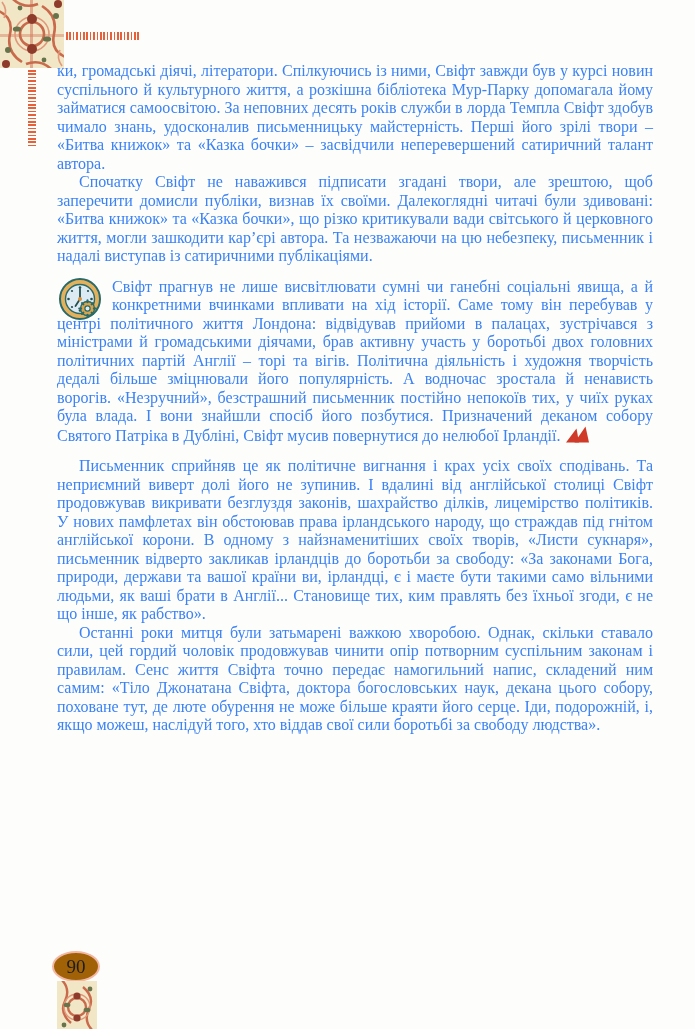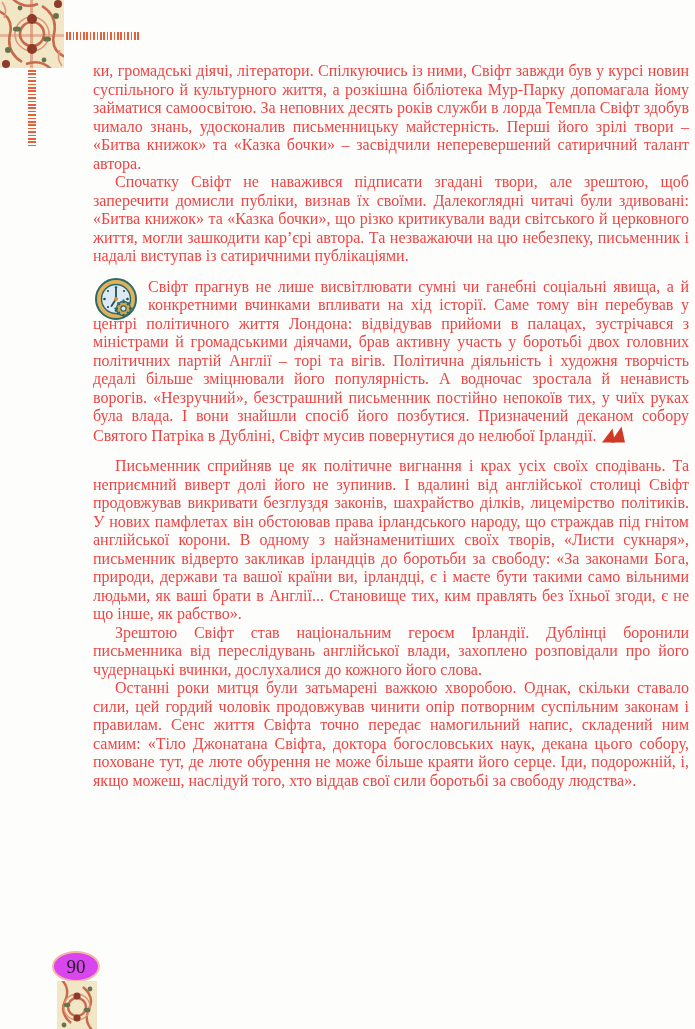--- a/index.html
+++ b/index.html
@@ -17,40 +17,39 @@
     position:absolute;left:66px;top:32px;width:75px;height:8px;
     background:repeating-linear-gradient(90deg,#e8603a 0 1.6px,transparent 1.6px 3.4px);
   }
   .dash-v{
     position:absolute;left:28px;top:70px;width:8px;height:76px;
     background:repeating-linear-gradient(180deg,#e8603a 0 1.6px,transparent 1.6px 3.4px);
   }
   
   .text-col{
     position:absolute;left:57px;top:62px;width:596px;
-    font-size:16px;line-height:18.5px;color:#ef4444;
+    font-size:16px;line-height:18.5px;color:#3b82f6;
     text-align:justify;
-    margin-left:36px;
   }
   .text-col p{margin:0;}
   .para.indent{text-indent:22px;}
   .para.sec{margin-top:12px;margin-bottom:12px;}
   .it{}
   
   .clock-wrap{
     float:left;width:46px;height:35px;margin-right:9px;margin-top:-1px;
     overflow:visible;
   }
   .clock-wrap svg{display:block;}
   
   .red-arrow{display:inline-block;vertical-align:-2px;margin-left:5px;line-height:0;}
   
   .page-num{
     position:absolute;left:52px;top:951px;width:48px;height:31px;
-    background:#d946ef;border:2px solid #f3b8a4;border-radius:50%;
+    background:#a16207;border:2px solid #f3b8a4;border-radius:50%;
     display:flex;align-items:center;justify-content:center;
     font-size:19px;color:#1d1d1d;box-sizing:border-box;
   }
 </style>
 </head>
 <body>
 
 <div class="page">
 
   <div class="ornament-top">
@@ -131,21 +130,20 @@
             <circle cx="30.5" cy="31.5" r="2.6" fill="#dceaf4" stroke="#2a6a68" stroke-width="1.2"></circle>
           </g>
         </svg>
       </span><span><span>Свіфт прагнув не лише висвітлювати сумні чи ганебні соціальні явища, а й конкретними вчинками впливати на хід історії. Саме тому він перебував у центрі політичного життя Лондона: відвідував прийоми в палацах, зустрічався з міністрами й громадськими діячами, брав активну участь у боротьбі двох головних політичних партій Англії – торі та вігів. Політична діяльність і художня творчість дедалі більше зміцнювали його популярність. А водночас зростала й ненависть ворогів. «Незручний», безстрашний письменник постійно непокоїв тих, у чиїх руках була влада. І вони знайшли спосіб його позбутися. Призначений деканом собору Святого Патріка в Дубліні, Свіфт мусив повернутися до нелюбої Ірландії.</span></span><span class="red-arrow"><svg width="25" height="17" viewBox="0 0 25 17" xmlns="http://www.w3.org/2000/svg">
             <path d="M1,16.5 L11.5,2.5 L14,16.5 Z" fill="#cf3b28"></path>
             <path d="M9.5,16.5 L20.5,0.5 L24,16.5 Z" fill="#cf3b28"></path>
           </svg></span></p>
 
     <p class="para indent"><span><span>Письменник сприйняв це як політичне вигнання і крах усіх своїх сподівань. Та неприємний виверт долі його не зупинив. І вдалині від англійської столиці Свіфт продовжував викривати безглуздя законів, шахрайство ділків, лицемірство політиків. У нових памфлетах він обстоював права ірландського народу, що страждав під гнітом англійської корони. В одному з найзнаменитіших своїх творів, «Листи сукнаря», письменник відверто закликав ірландців до боротьби за свободу: </span><span class="it">«За законами Бога, природи, держави та вашої країни ви, ірландці, є і маєте бути такими само вільними людьми, як ваші брати в Англії... Становище тих, ким правлять без їхньої згоди, є не що інше, як рабство».</span></span></p>
 
-    <p class="para indent"><span><span>Зрештою Свіфт став національним героєм Ірландії. Дублінці боронили письменника від переслідувань англійської влади, захоплено розповідали про його чудернацькі вчинки, дослухалися до кожного його слова.</span></span></p>
 
     <p class="para indent"><span><span>Останні роки митця були затьмарені важкою хворобою. Однак, скільки ставало сили, цей гордий чоловік продовжував чинити опір потворним суспільним законам і правилам. Сенс життя Свіфта точно передає намогильний напис, складений ним самим: </span><span class="it">«Тіло Джонатана Свіфта, доктора богословських наук, декана цього собору, поховане тут, де люте обурення не може більше краяти його серце. Іди, подорожній, і, якщо можеш, наслідуй того, хто віддав свої сили боротьбі за свободу людства».</span></span></p>
 
   </div>
 
   <div class="page-num">
     <span>90</span>
   </div>
 
   <div class="ornament-bottom">

